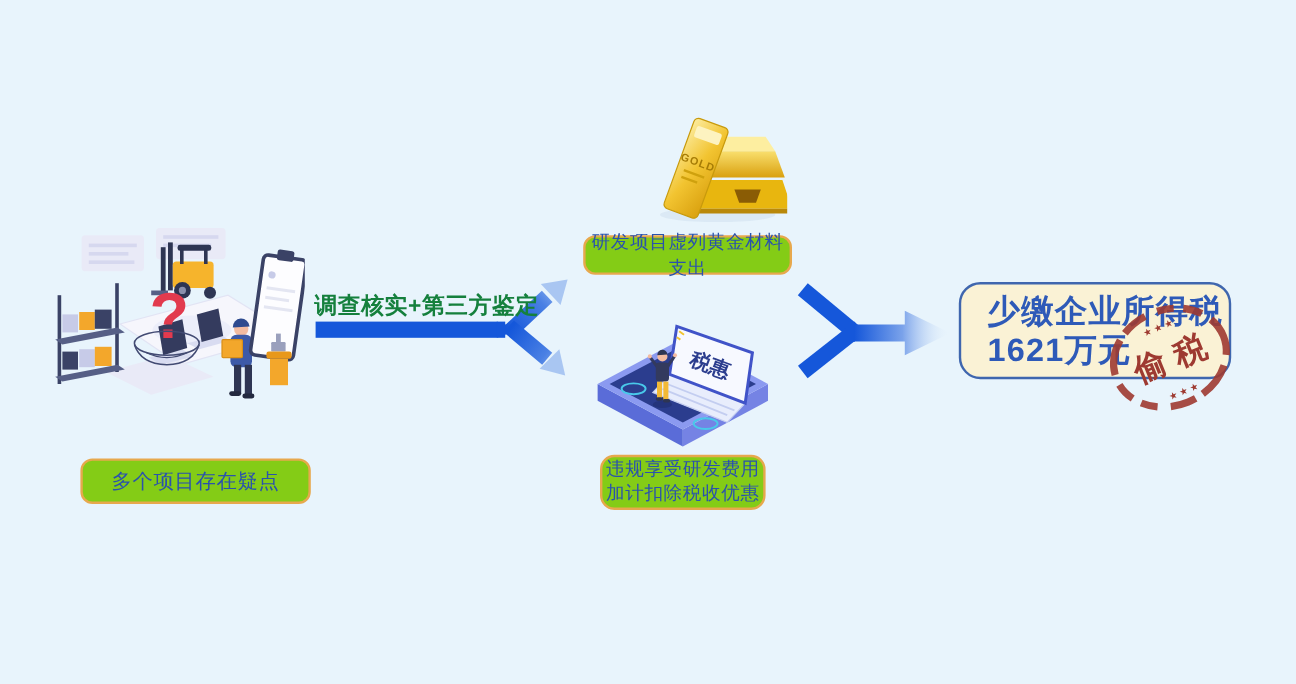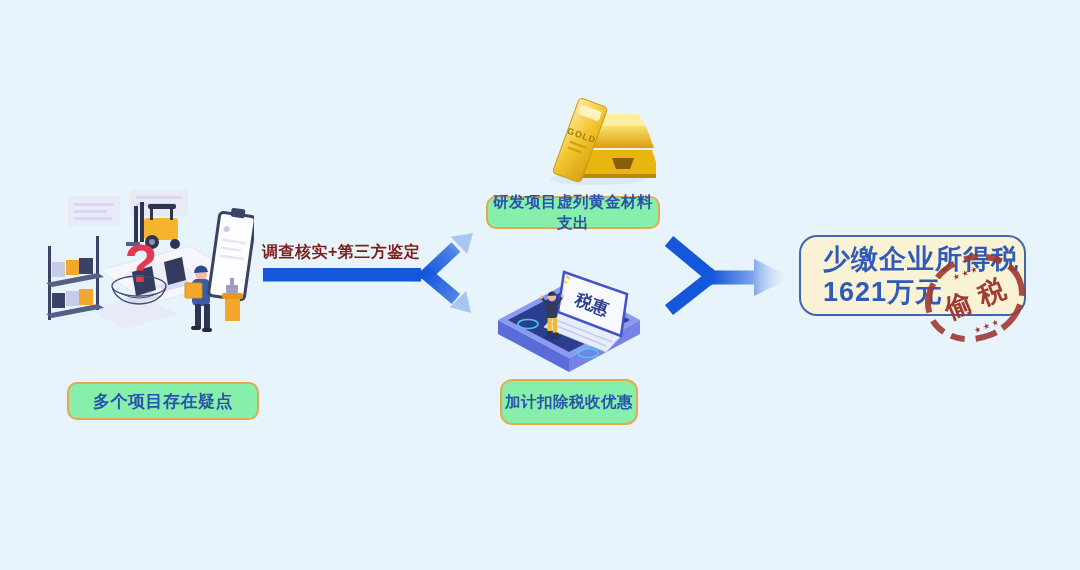--- a/index.html
+++ b/index.html
@@ -4,32 +4,32 @@
 <style>
   html,body{margin:0;padding:0;}
   body{font-family:"Liberation Sans","DejaVu Sans",sans-serif;}
   .canvas{
     position:relative;width:1080px;height:570px;overflow:hidden;
     background:#e8f4fc;
   }
   .layer{position:absolute;left:0;top:0;width:1080px;height:570px;pointer-events:none;}
   .pill{
     position:absolute;z-index:3;
-    background:#86efac;border:2px solid #e7a84d;border-radius:10px;
-    color:#2a52ad;font-weight:bold;
+    background:#84cc16;border:2px solid #e7a84d;border-radius:10px;
+    color:#2a52ad;font-weight:normal;
     display:flex;align-items:center;justify-content:center;text-align:center;
     box-sizing:border-box;letter-spacing:.5px;
   }
   .pill-source{left:67px;top:342px;width:192px;height:38px;font-size:17px;margin-top:40px;}
   .pill-gold{left:486px;top:196px;width:174px;height:33px;font-size:15.5px;}
   .pill-benefit{left:500px;top:379px;width:138px;height:46px;font-size:15.5px;
     border-radius:12px;flex-direction:column;line-height:20px;}
   .process-label{
     position:absolute;left:262px;top:242px;z-index:3;
-    color:#7f1d1d;font-size:16px;font-weight:bold;letter-spacing:.5px;
+    color:#15803d;font-size:19px;font-weight:bold;letter-spacing:.5px;
   }
   .result-box{
     position:absolute;left:799px;top:235px;width:227px;height:81px;z-index:2;
     background:#faf2d5;border:2.5px solid #3f66ae;border-radius:18px;
     box-sizing:border-box;display:flex;flex-direction:column;justify-content:center;
     padding-left:22px;
   }
   .result-box .line{
     color:#2e5ab8;font-size:27px;font-weight:bold;line-height:33px;letter-spacing:1px;
   }
@@ -238,20 +238,21 @@
       <circle cx="47.5" cy="37" r="1.7" fill="#f3bba1"></circle>
       <circle cx="68.5" cy="36" r="1.7" fill="#f3bba1"></circle>
       <rect x="52.5" y="42" width="11" height="16" rx="3" fill="#333a5e"></rect>
       <rect x="53.5" y="58" width="4.2" height="14" fill="#f2b936"></rect>
       <rect x="58.8" y="58" width="4.2" height="15" fill="#f2b936"></rect>
       <rect x="52.5" y="71" width="6" height="3" rx="1.5" fill="#2e3553"></rect>
       <rect x="58.5" y="72.5" width="6" height="3" rx="1.5" fill="#2e3553"></rect>
     </g>
   </svg>
   <div class="pill pill-benefit">
+    <span>违规享受研发费用</span>
     <span>加计扣除税收优惠</span>
   </div>
 
   <div class="result-box">
     <div class="line">少缴企业所得税</div>
     <div class="line">1621万元</div>
   </div>
 
   <div class="stamp-wrap">
     <svg viewBox="0 0 120 106" width="120" height="106">

